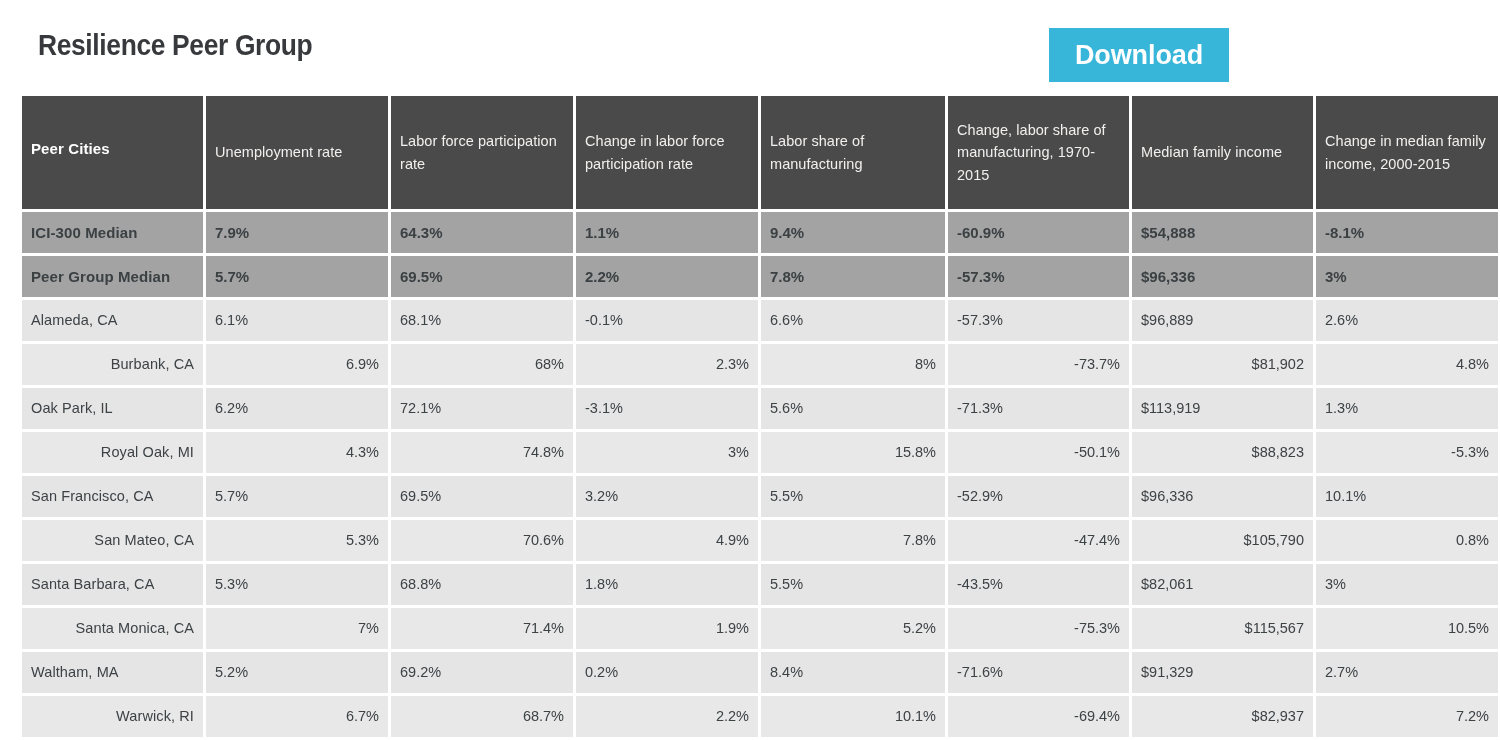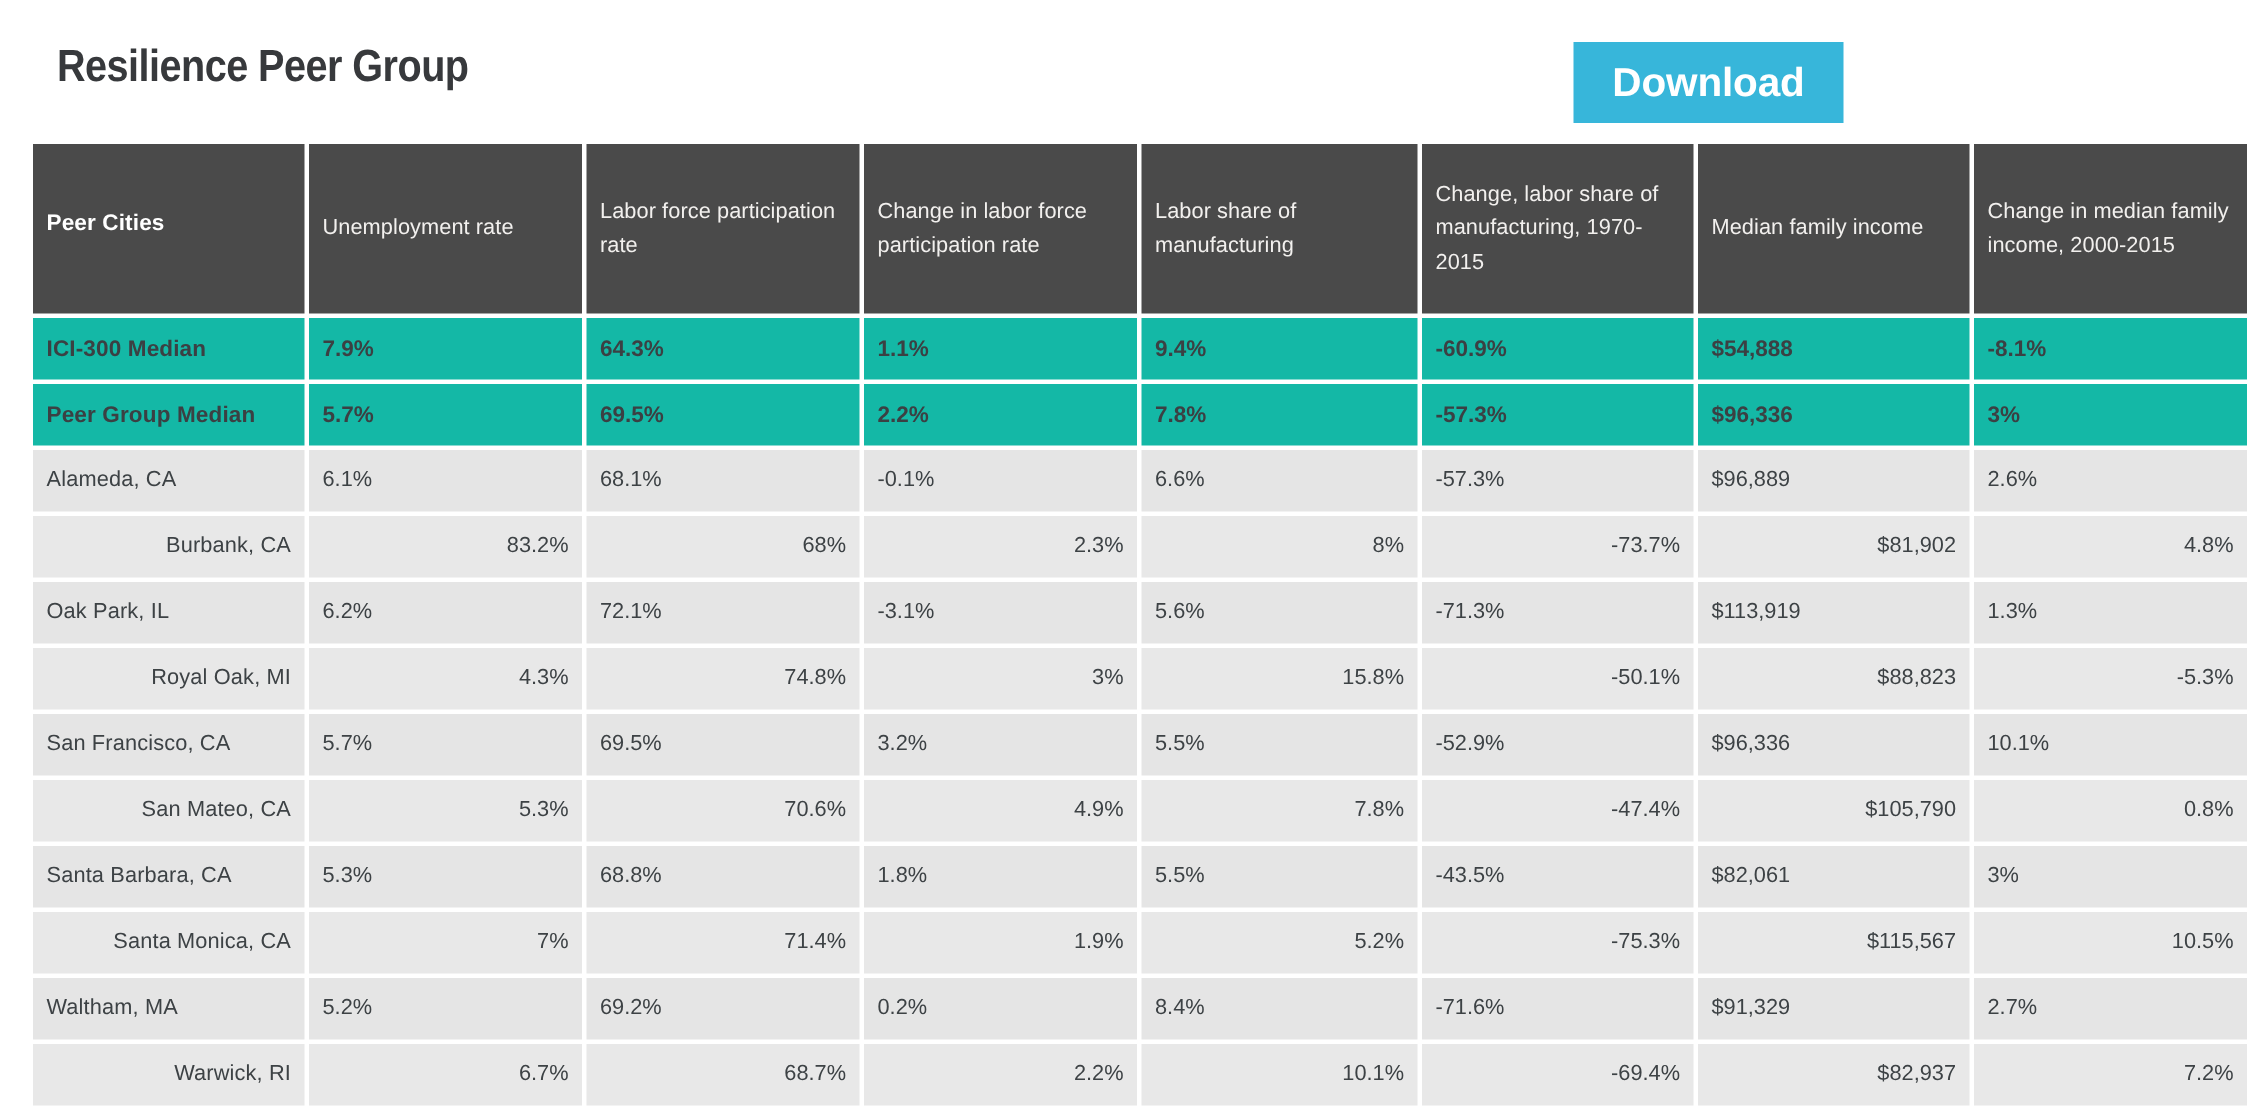--- a/index.html
+++ b/index.html
@@ -115,21 +115,21 @@
     font-weight: bold;
     color: #ffffff;
     padding-bottom: 8px;
     letter-spacing: 0.1px;
   }
 
   tbody tr { height: 41px; }
   tbody td { height: 41px; line-height: 41px; }
 
   tr.median td {
-    background: #14b8a6;
+    background: #a3a3a3;
     font-weight: bold;
     color: #3b4043;
     font-size: 15px;
   }
   tr.odd td  { background: #e5e5e5; }
   tr.even td { background: #e8e8e8; text-align: right; }
 
   tbody td.label { letter-spacing: 0.1px; }
 </style>
 </head>
@@ -192,21 +192,21 @@
             <td>6.1%</td>
             <td>68.1%</td>
             <td>-0.1%</td>
             <td>6.6%</td>
             <td>-57.3%</td>
             <td>$96,889</td>
             <td>2.6%</td>
           </tr>
           <tr class="even">
             <td class="label">Burbank, CA</td>
-            <td>83.2%</td>
+            <td>6.9%</td>
             <td>68%</td>
             <td>2.3%</td>
             <td>8%</td>
             <td>-73.7%</td>
             <td>$81,902</td>
             <td>4.8%</td>
           </tr>
           <tr class="odd">
             <td class="label">Oak Park, IL</td>
             <td>6.2%</td>

